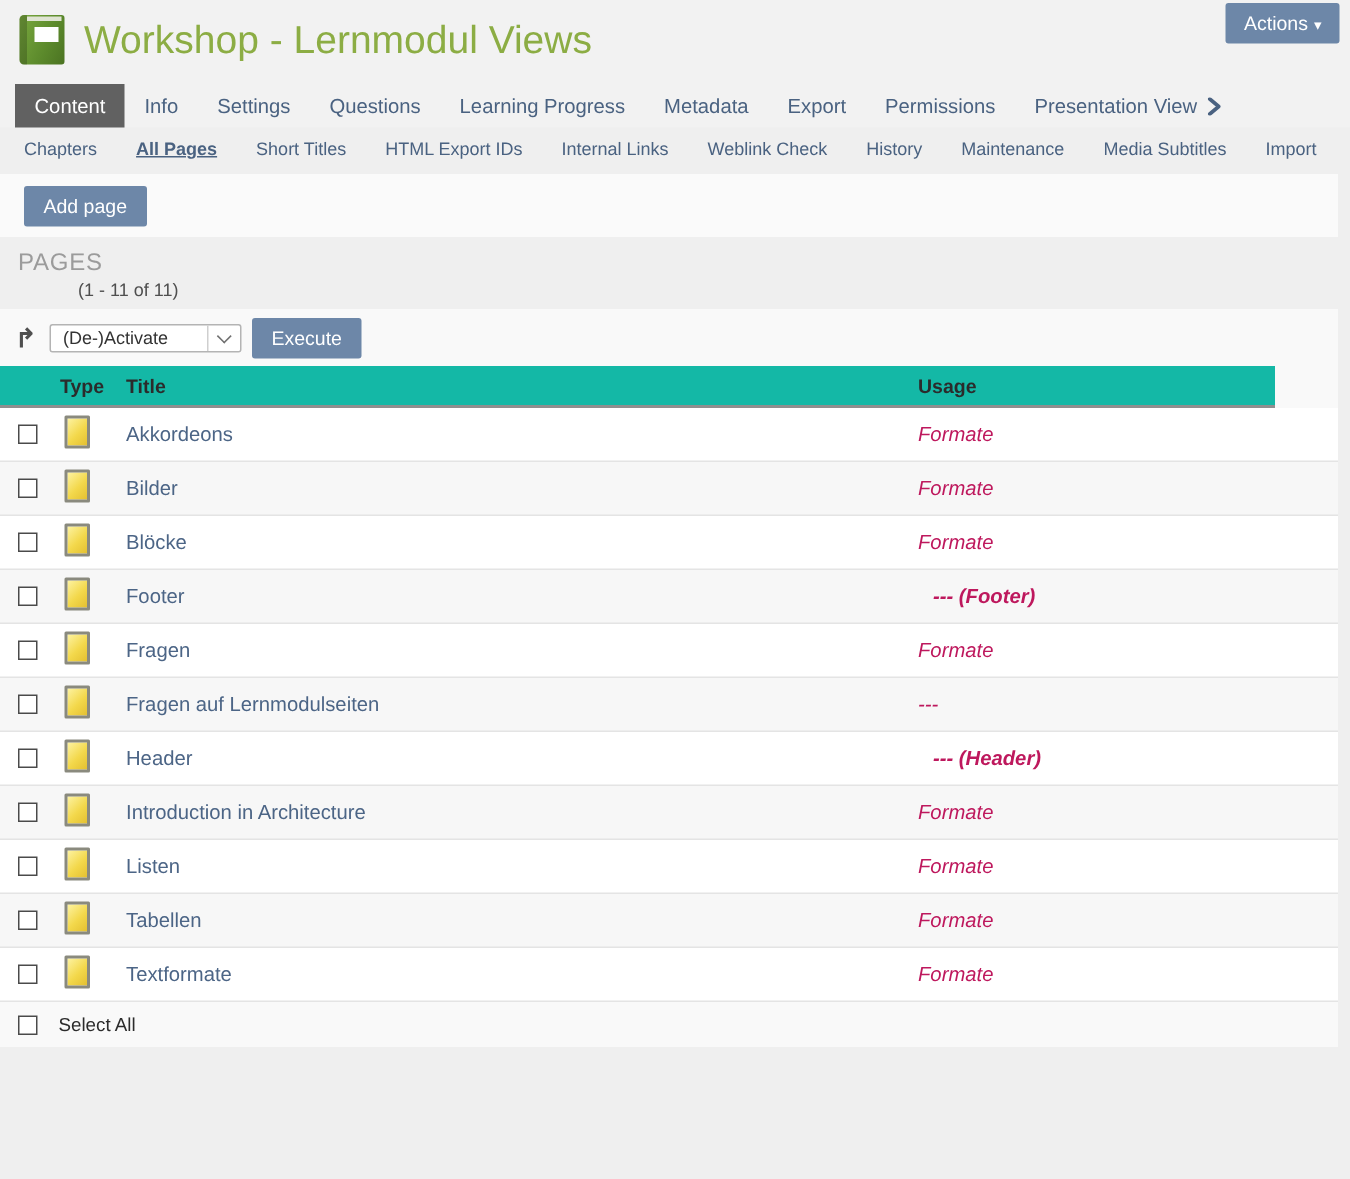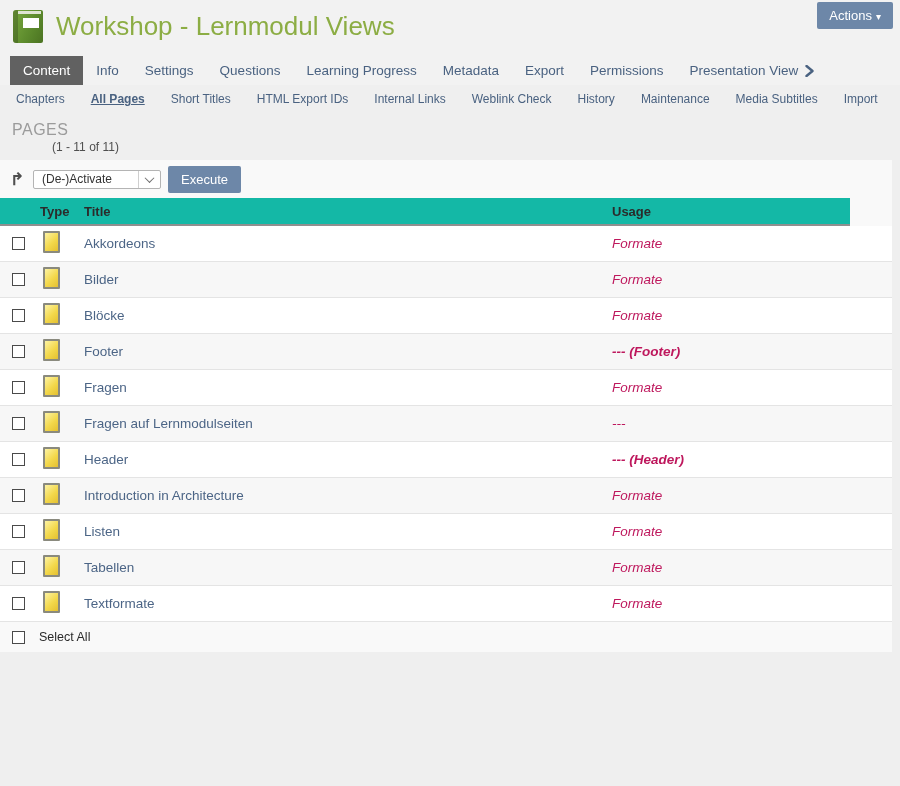--- a/index.html
+++ b/index.html
@@ -49,21 +49,21 @@
     display:grid; grid-template-columns:28px 44px 1fr 238px; padding-left:12px; align-items:center;
     font-size:13px; font-weight:bold; color:#2b2b2b; }
   .row { width:892px; height:36px; display:grid; grid-template-columns:31px 41px 1fr 280px; padding-left:12px;
     align-items:center; background:#fff; border-bottom:1px solid #e4e4e4; font-size:13.5px; }
   .row.even { background:#f7f7f7; }
   .cb { width:13px; height:13px; border:1px solid #4a4a4a; background:#fff; display:inline-block; cursor:pointer; }
   .page-icon { width:17px; height:22px; border:2px solid #8a8a7e; border-radius:1px;
     background:linear-gradient(135deg,#fdf3a2 0%,#f3d84b 55%,#e4c031 100%); }
   .row-title { color:#4c6586; text-decoration:none; }
   .usage { color:#be185d;font-style:italic; }
-  .usage.bold { font-weight:bold; }
+  .usage.bold { font-weight:bold;margin-left:10px; }
   .select-all-row { height:30px; display:flex; align-items:center; gap:14px; padding-left:12px; font-size:12.5px; color:#2b2b2b; }
 </style>
 </head>
 <body>
 
 <div class="page">
 
   <div class="header">
     <div class="book-icon">
       <div class="book-body"></div>
@@ -116,20 +116,23 @@
       <a href="#" class="subtab">Short Titles</a>
       <a href="#" class="subtab">HTML Export IDs</a>
       <a href="#" class="subtab">Internal Links</a>
       <a href="#" class="subtab">Weblink Check</a>
       <a href="#" class="subtab">History</a>
       <a href="#" class="subtab">Maintenance</a>
       <a href="#" class="subtab">Media Subtitles</a>
       <a href="#" class="subtab">Import</a>
     </nav>
 
+  <div class="toolbar">
+    <button class="btn">Add page</button>
+  </div>
 
   <div class="pages-head">
     <div class="pages-title">PAGES</div>
     <div class="pages-range">(1 - 11 of 11)</div>
   </div>
 
   <div class="table-panel">
     <div class="cmdrow">
       <span class="flag-icon">↱</span>
       <div class="select">

